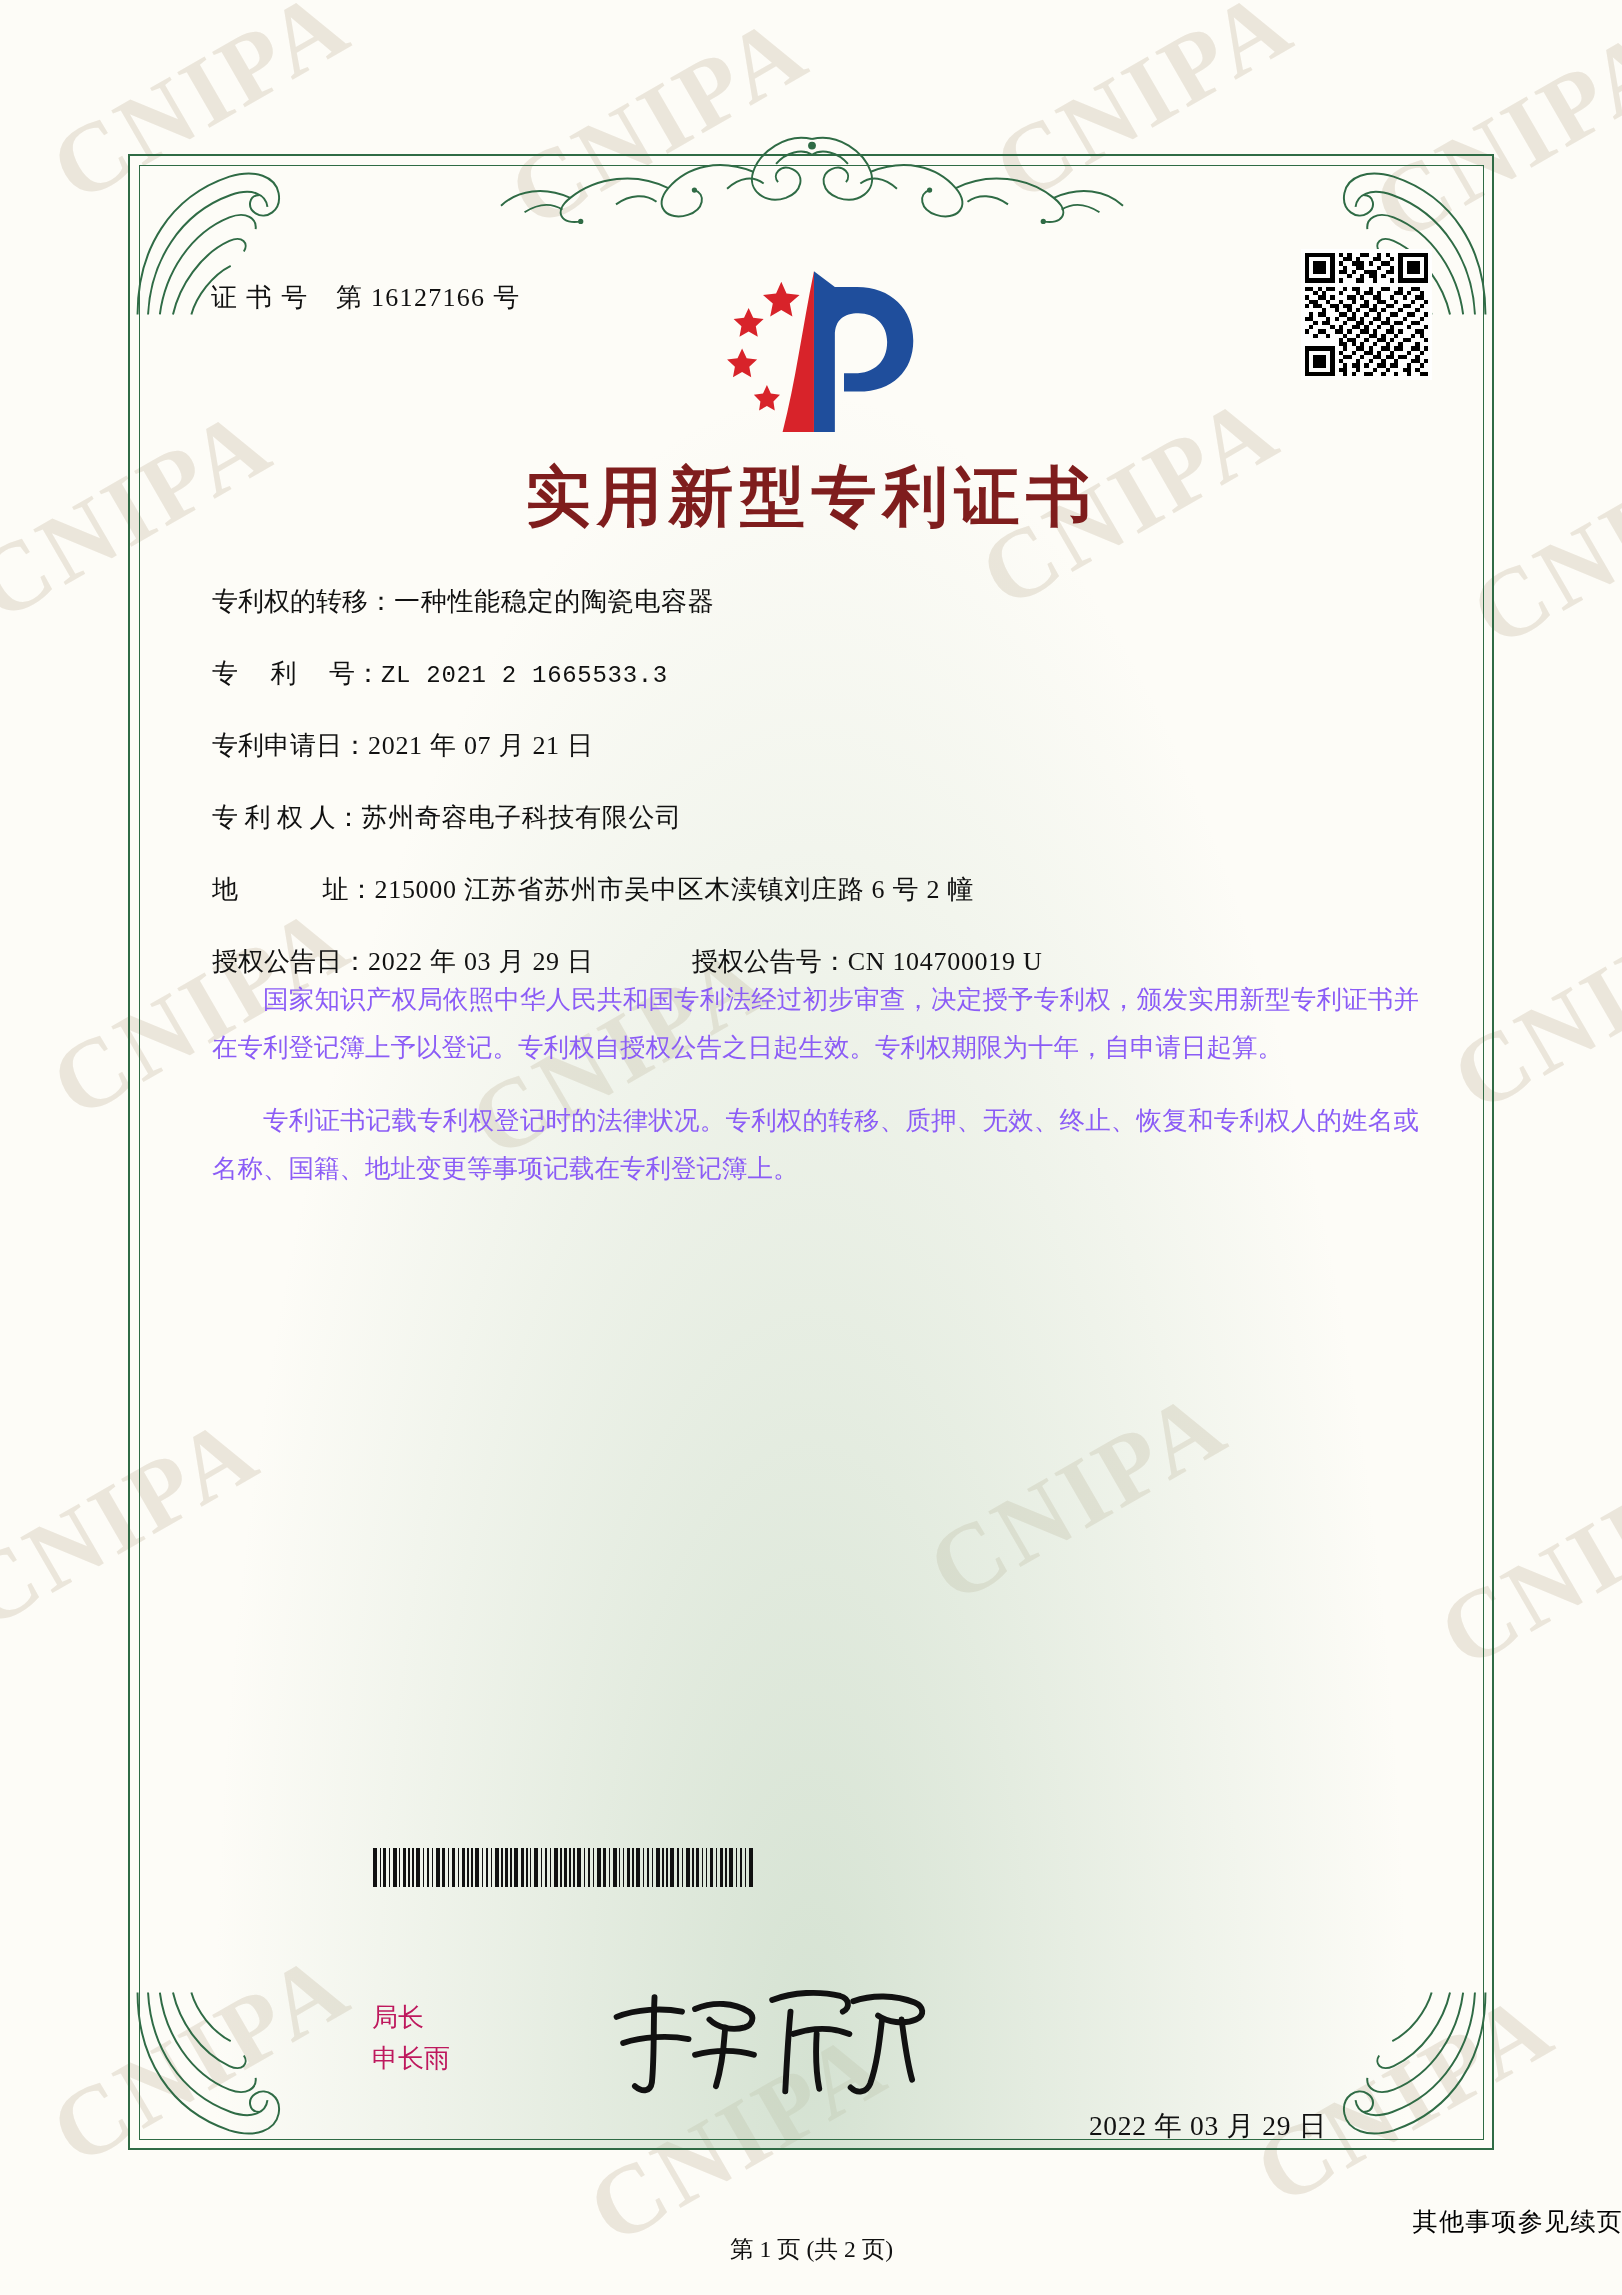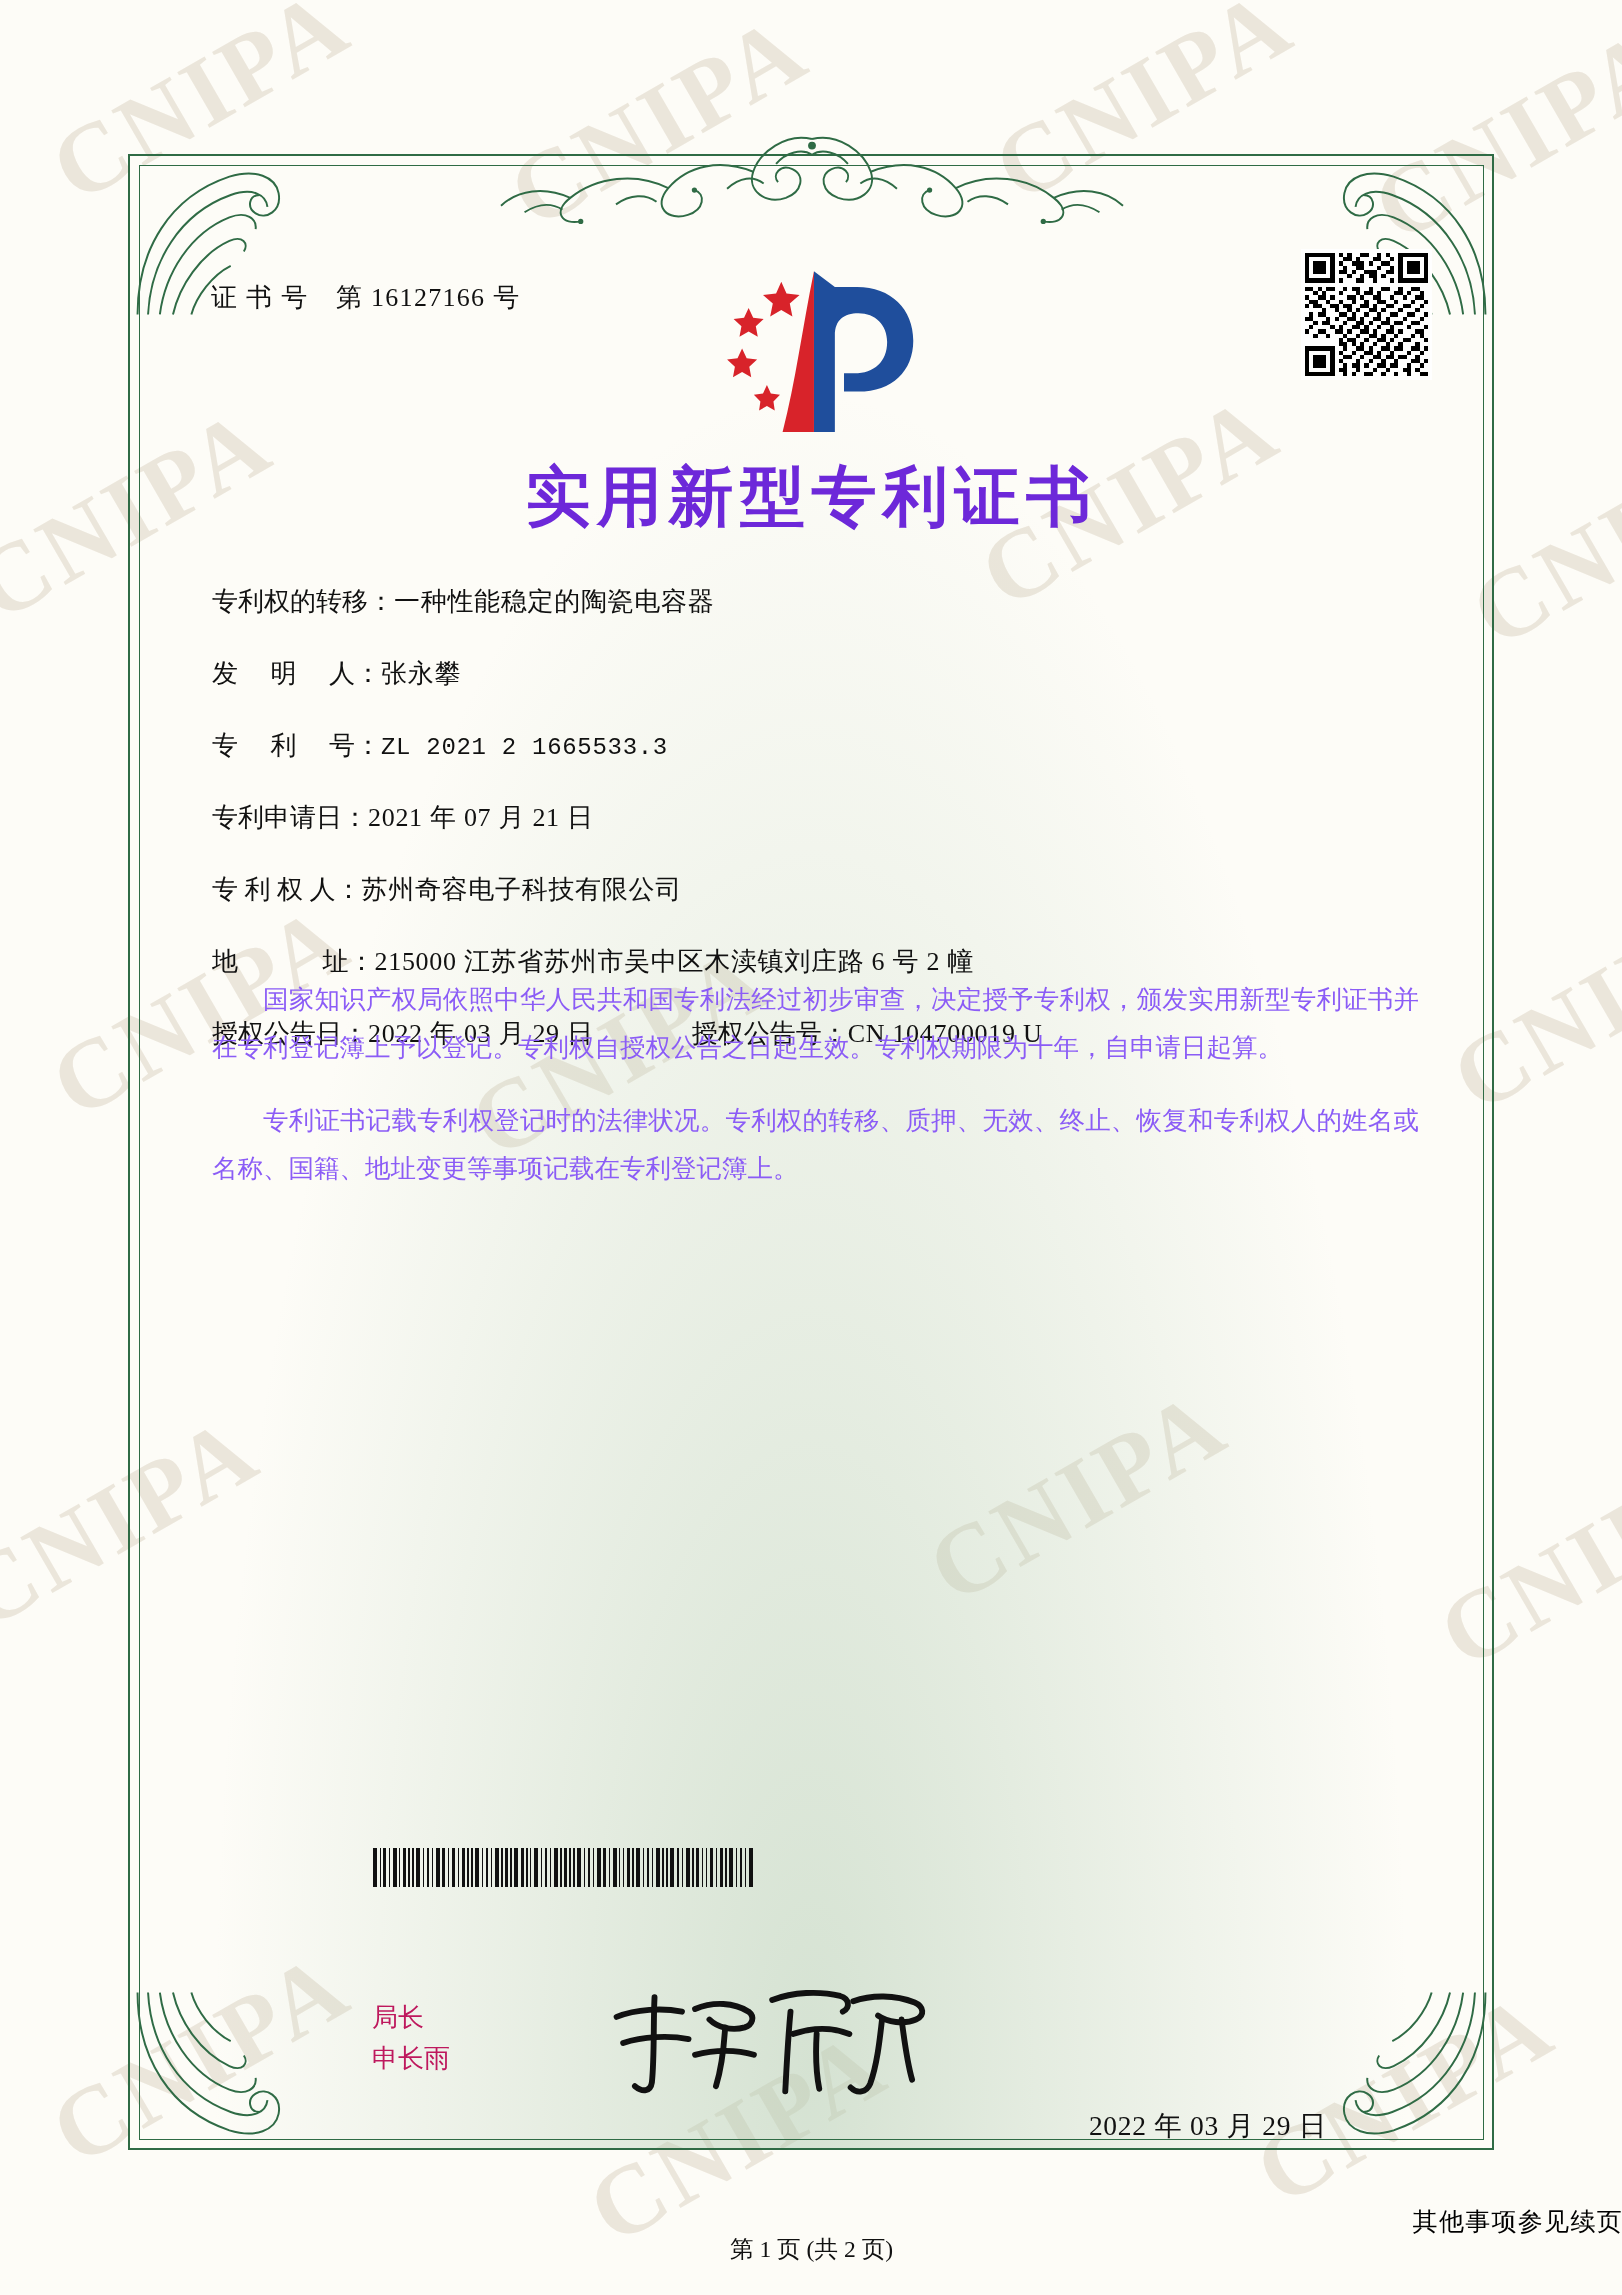--- a/index.html
+++ b/index.html
@@ -86,21 +86,21 @@
     width:216px;height:196px;
   }
   .logo svg{display:block;width:100%;height:100%;}
 
   .title{
     position:absolute;left:0;right:0;top:288px;
     text-align:center;
     font-size:65px;
     font-weight:700;
     letter-spacing:6.5px;
-    color:#6d28d9;
+    color:#7f1d1d;
     font-family:"DejaVu Serif","Liberation Serif",serif;
   }
 
   .fields{
     position:absolute;left:73px;top:419px;right:59px;
   }
   .field{
     font-size:26px;color:#111;margin-bottom:37px;white-space:nowrap;
   }
   .lbl{display:inline-block;}
@@ -489,23 +489,20 @@
       </svg>
     </div>
 
     <div class="title">实用新型专利证书</div>
 
     <div class="fields">
       <div class="field">
         <span class="lbl">专利权的转移：</span><span class="val">一种性能稳定的陶瓷电容器</span>
       </div>
       <div class="field">
-        <span class="lbl">发　 明　 人：</span><span class="val">张永攀</span>
-      </div>
-      <div class="field">
         <span class="lbl">专　 利　 号：</span><span class="val mono">ZL 2021 2 1665533.3</span>
       </div>
       <div class="field">
         <span class="lbl">专利申请日：</span><span class="val">2021 年 07 月 21 日</span>
       </div>
       <div class="field">
         <span class="lbl">专 利 权 人：</span><span class="val">苏州奇容电子科技有限公司</span>
       </div>
       <div class="field">
         <span class="lbl">地　　 　址：</span><span class="val">215000 江苏省苏州市吴中区木渎镇刘庄路 6 号 2 幢</span>

